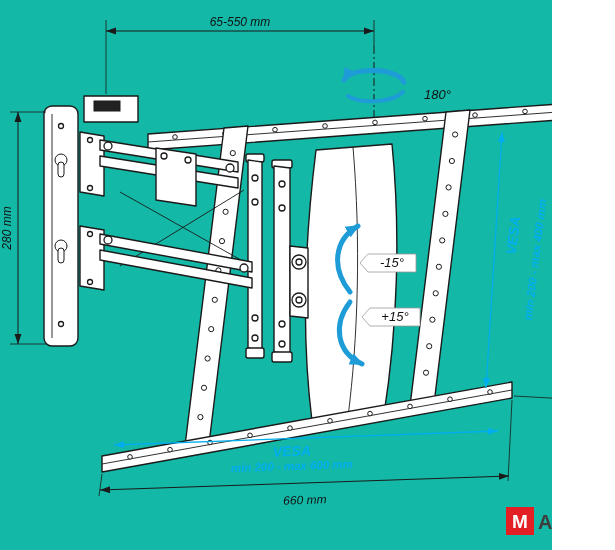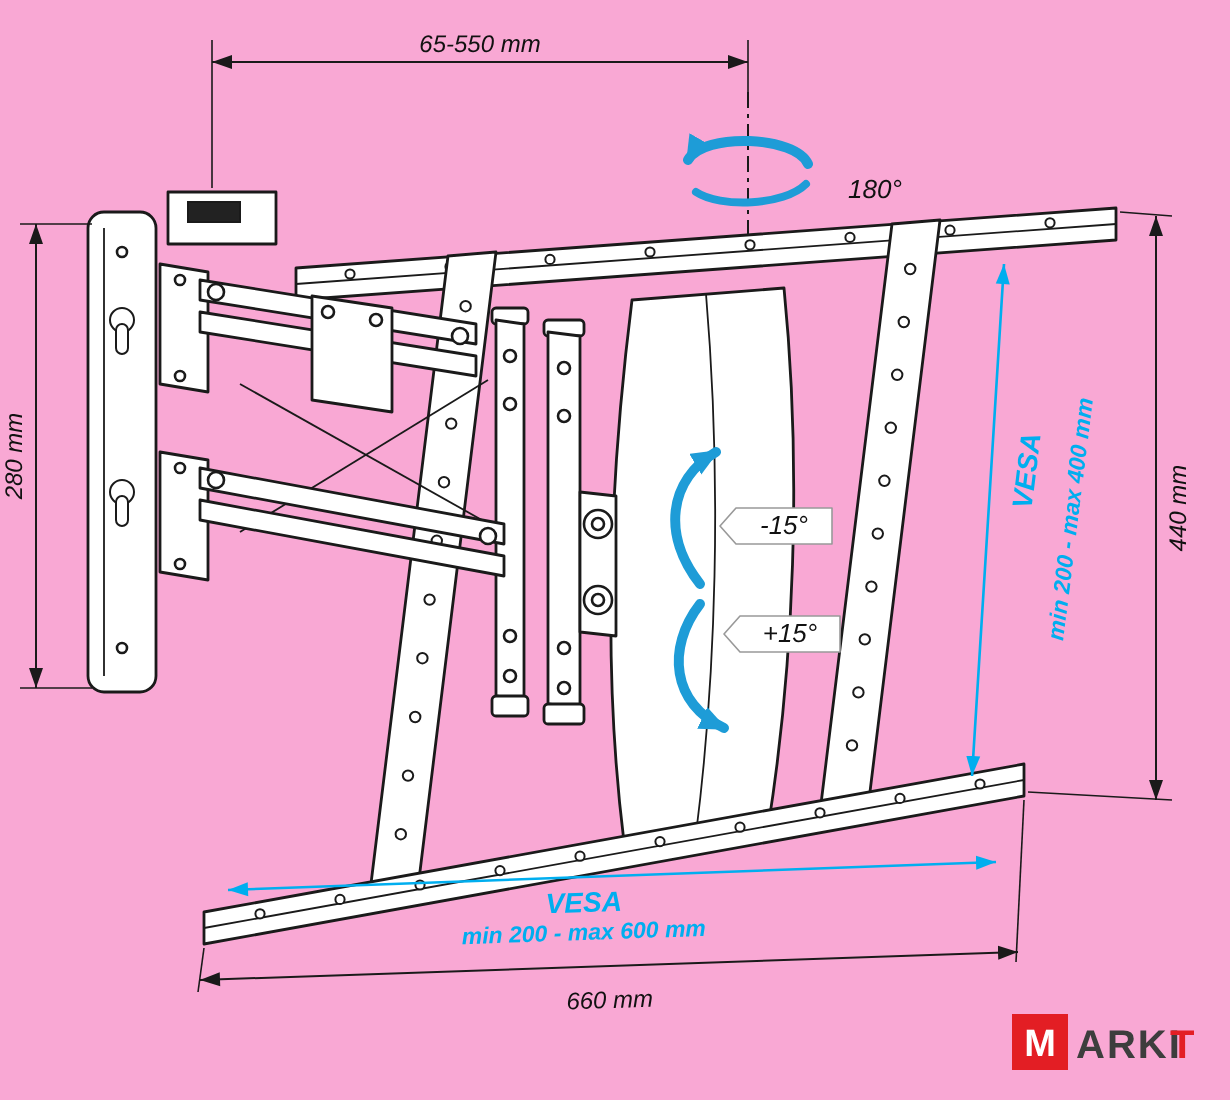--- a/index.html
+++ b/index.html
@@ -1,17 +1,17 @@
 <!DOCTYPE html>
 <html><head>
 <meta charset="utf-8">
 <style>
   html,body{margin:0;padding:0;background:#fff;}
   .stage{
-    position:relative;width:615px;height:550px;background:#f9a8d4;overflow:hidden;
+    position:relative;width:552px;height:550px;background:#14b8a6;overflow:hidden;
     font-family:"Liberation Sans",sans-serif;
   }
   svg{position:absolute;left:0;top:0;}
   .part{fill:#ffffff;stroke:#1a1a1a;stroke-width:1.4;stroke-linejoin:round;}
   .part-dark{fill:#222;stroke:#1a1a1a;stroke-width:1;}
   .thin{stroke:#1a1a1a;stroke-width:0.9;fill:none;}
   .hole{fill:#ffffff;stroke:#1a1a1a;stroke-width:1;}
   .bolt{fill:#ffffff;stroke:#1a1a1a;stroke-width:1.3;}
   .dimline{stroke:#1a1a1a;stroke-width:1;fill:none;}
   .ext{stroke:#1a1a1a;stroke-width:0.8;fill:none;}

